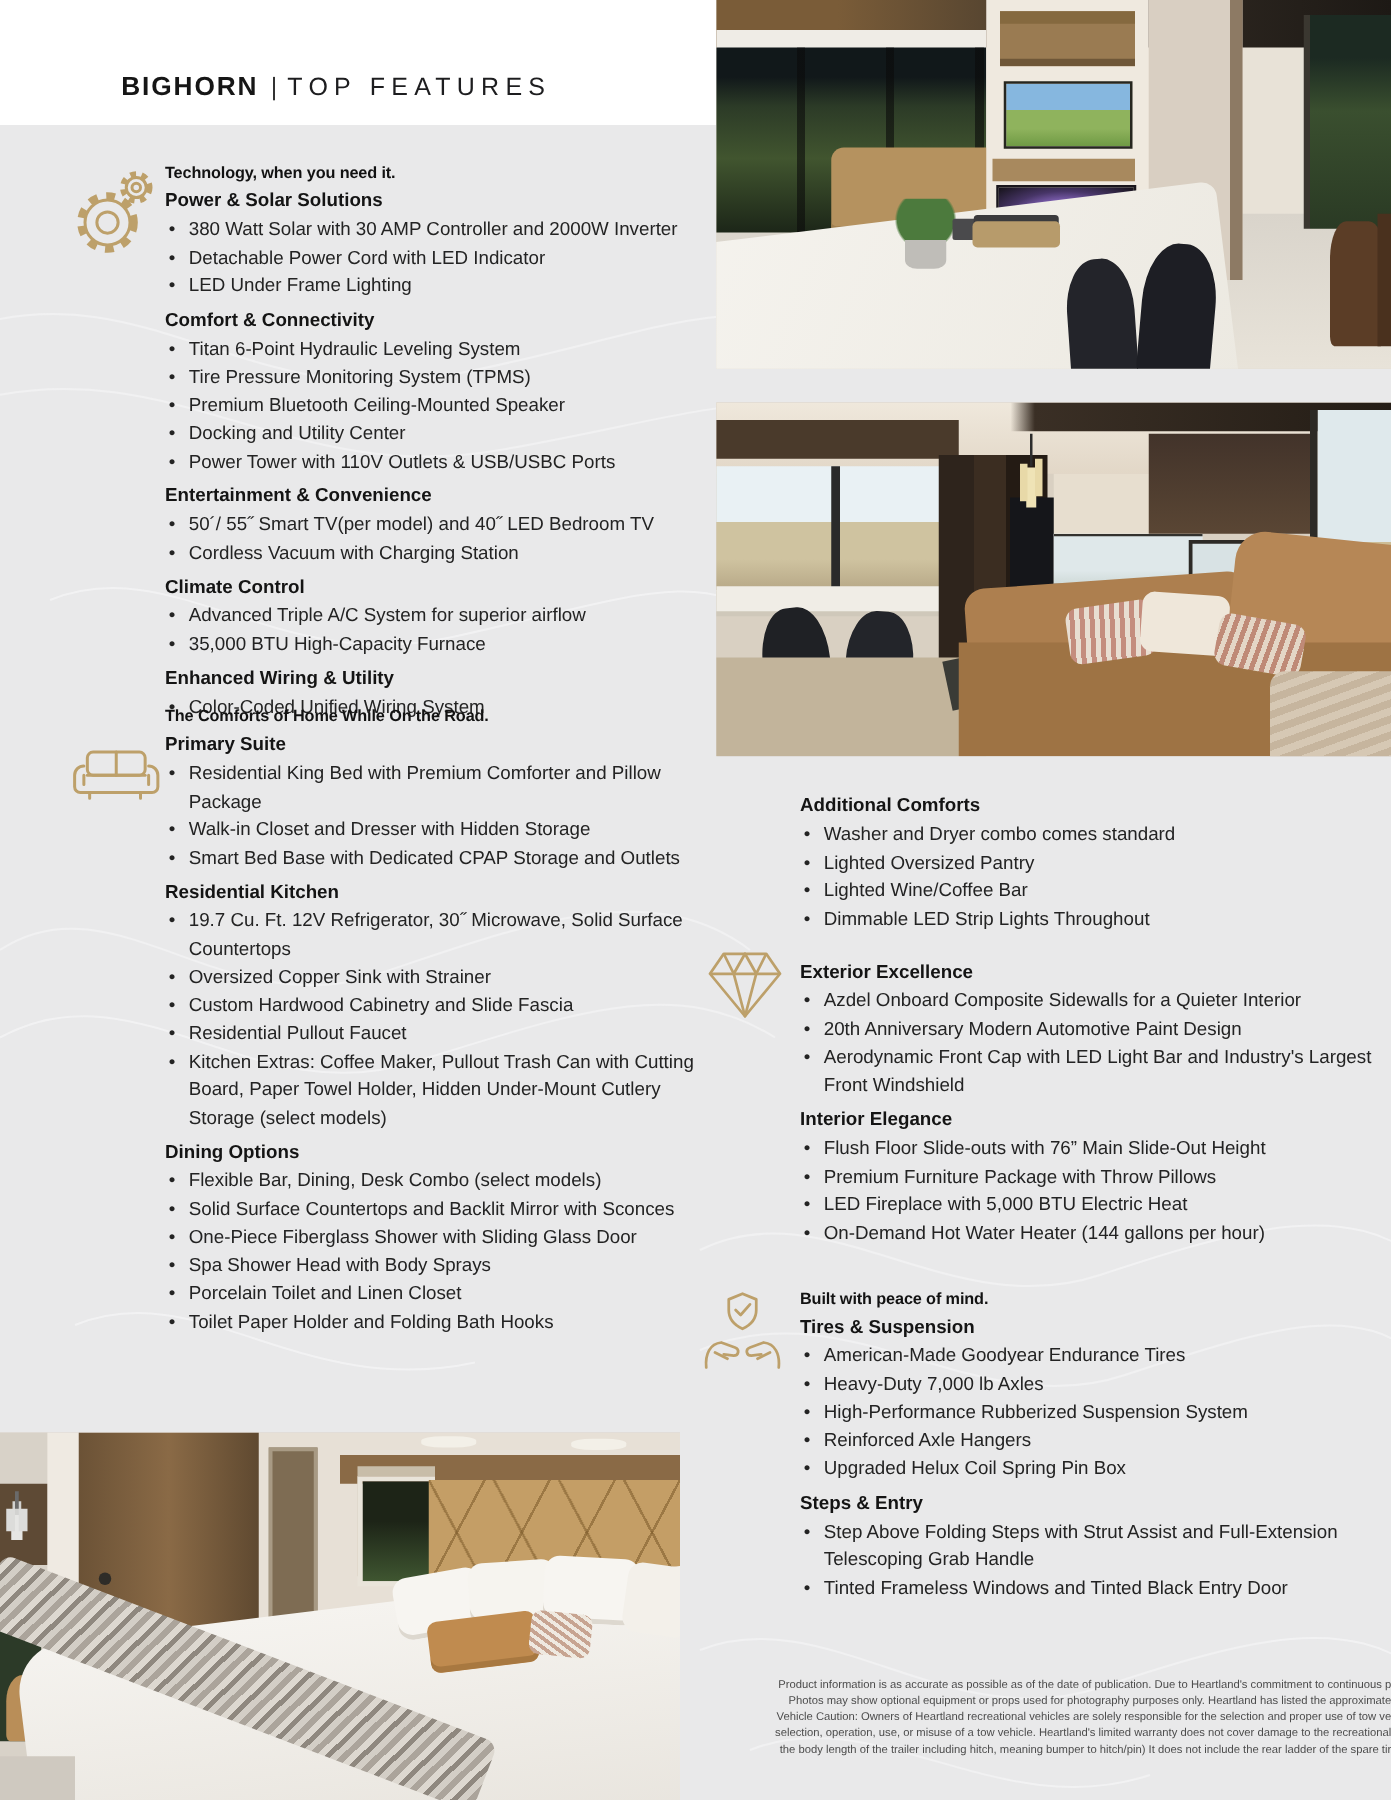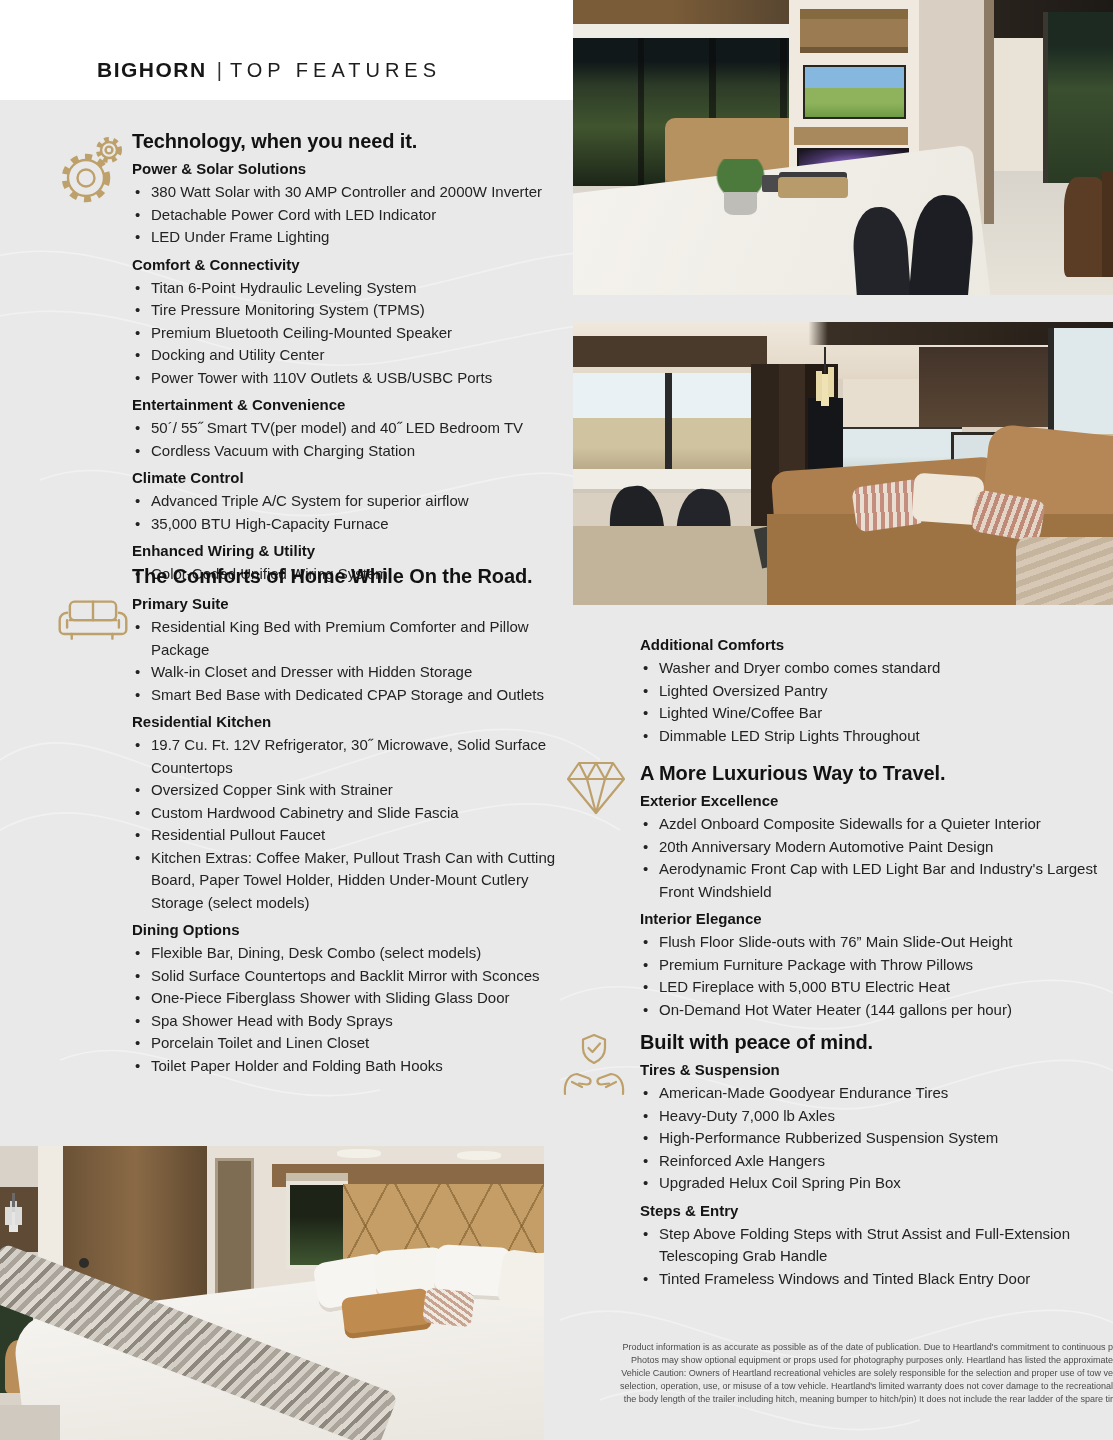--- a/index.html
+++ b/index.html
@@ -6,21 +6,21 @@
   body{width:1113px;height:1440px;position:relative;overflow:hidden;
        background:#e9e9ea;font-family:"Liberation Sans",sans-serif;color:#222;}
   .contours{position:absolute;left:0;top:0;z-index:0;pointer-events:none;}
   .topband{position:absolute;left:0;top:0;width:1113px;height:100px;background:#ffffff;z-index:1;}
   .header{position:absolute;left:97px;top:58px;z-index:2;white-space:nowrap;}
   .brand{font-weight:800;font-size:21px;letter-spacing:1.5px;color:#161616;}
   .hsep{font-weight:300;font-size:20px;color:#333;margin:0 8px 0 10px;}
   .feat{font-weight:400;font-size:20px;letter-spacing:5px;color:#1d1d1f;}
 
   .sec{position:absolute;z-index:3;}
-  .sec-title{font-size:20px;font-weight:700;color:#121212;margin:0 0 4px 0;letter-spacing:-0.1px;}
+  .sec-title{font-size:13px;font-weight:700;color:#121212;margin:0 0 4px 0;letter-spacing:-0.1px;}
   .group-heading{font-size:15px;font-weight:700;color:#141414;margin:7px 0 4px 0;}
   ul.feature-list{margin:0;padding:0;list-style:none;}
   ul.feature-list li{position:relative;padding-left:19px;font-size:15px;line-height:22.5px;color:#232323;}
   ul.feature-list li::before{content:"\2022";position:absolute;left:3px;color:#232323;}
 
   .icon{position:absolute;z-index:3;}
   .icon svg{display:block;}
 
   .photo{position:absolute;overflow:hidden;z-index:2;background:#d8d2c8;}
   .ly{position:absolute;}
@@ -247,21 +247,20 @@
       <ul class="feature-list">
         <li>Washer and Dryer combo comes standard</li>
         <li>Lighted Oversized Pantry</li>
         <li>Lighted Wine/Coffee Bar</li>
         <li>Dimmable LED Strip Lights Throughout</li>
       </ul>
     </div>
 </div>
 
 <div class="sec" id="sec-luxury" style="left:640px;top:762px;width:458px;">
-  <div class="sec-title">A More Luxurious Way to Travel.</div>
   <div>
       <div class="group-heading">Exterior Excellence</div>
       <ul class="feature-list">
         <li>Azdel Onboard Composite Sidewalls for a Quieter Interior</li>
         <li>20th Anniversary Modern Automotive Paint Design</li>
         <li>Aerodynamic Front Cap with LED Light Bar and Industry's Largest Front Windshield</li>
       </ul>
       <div class="group-heading">Interior Elegance</div>
       <ul class="feature-list">
         <li>Flush Floor Slide-outs with 76” Main Slide-Out Height</li>

